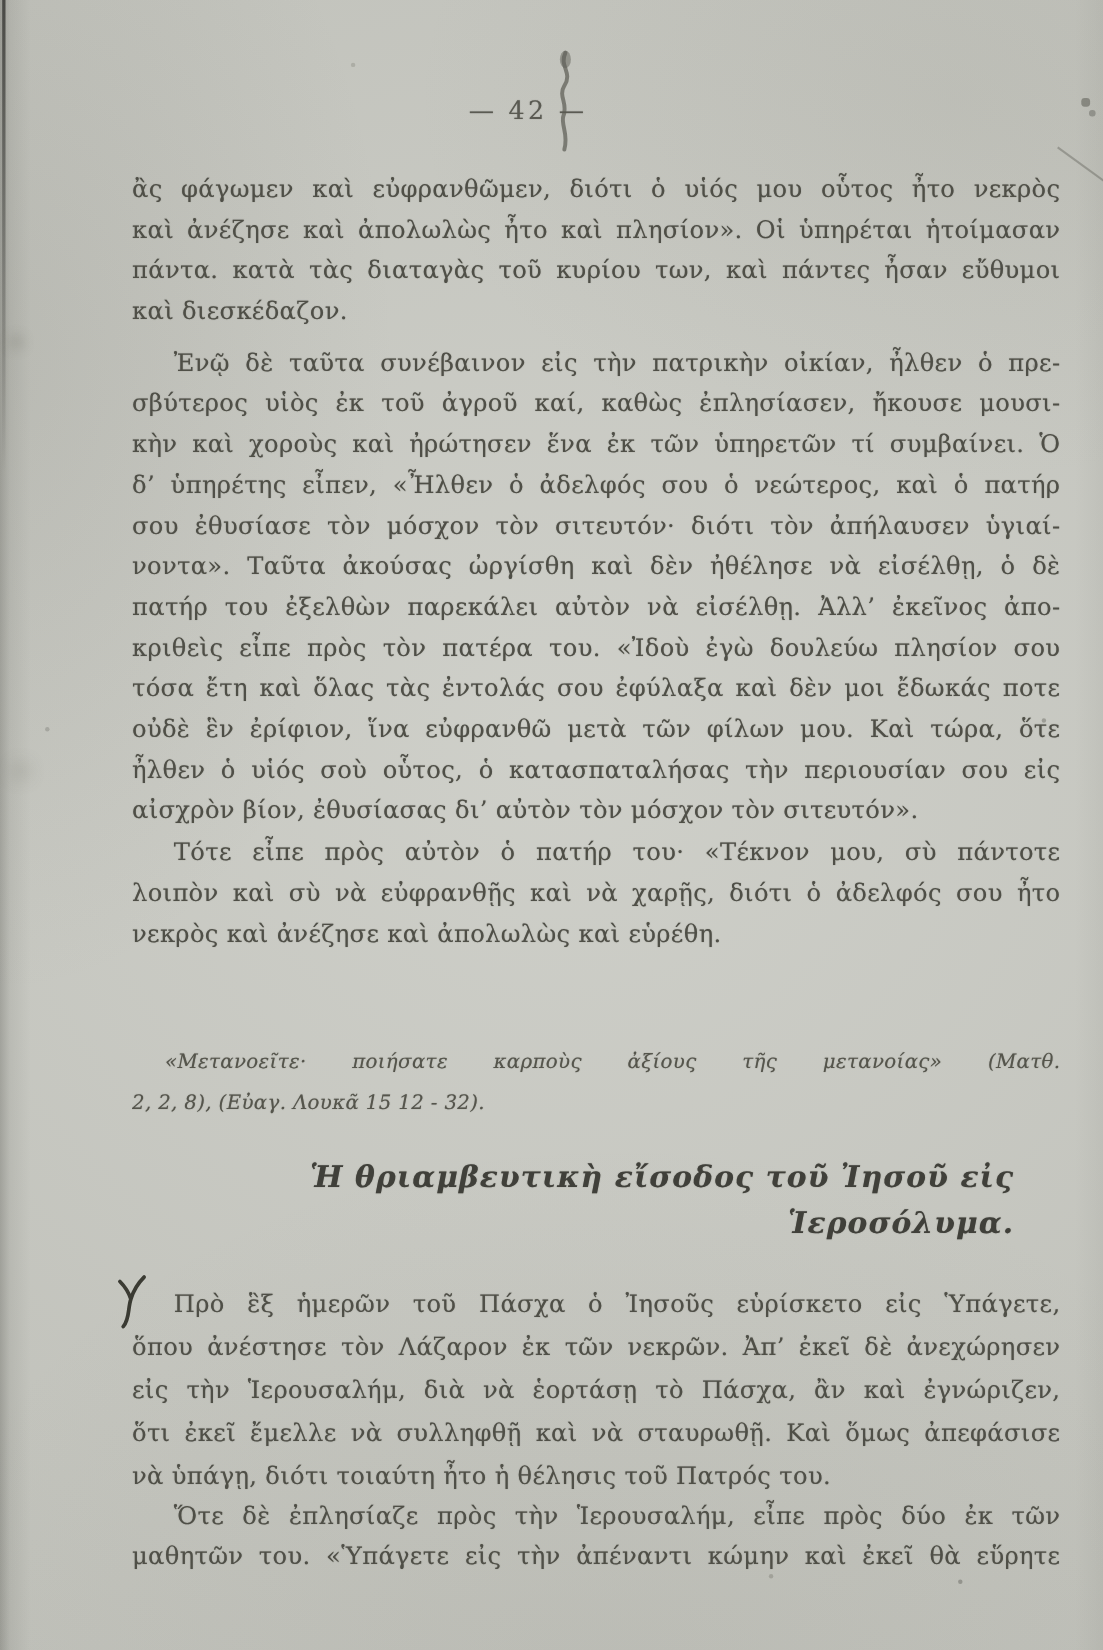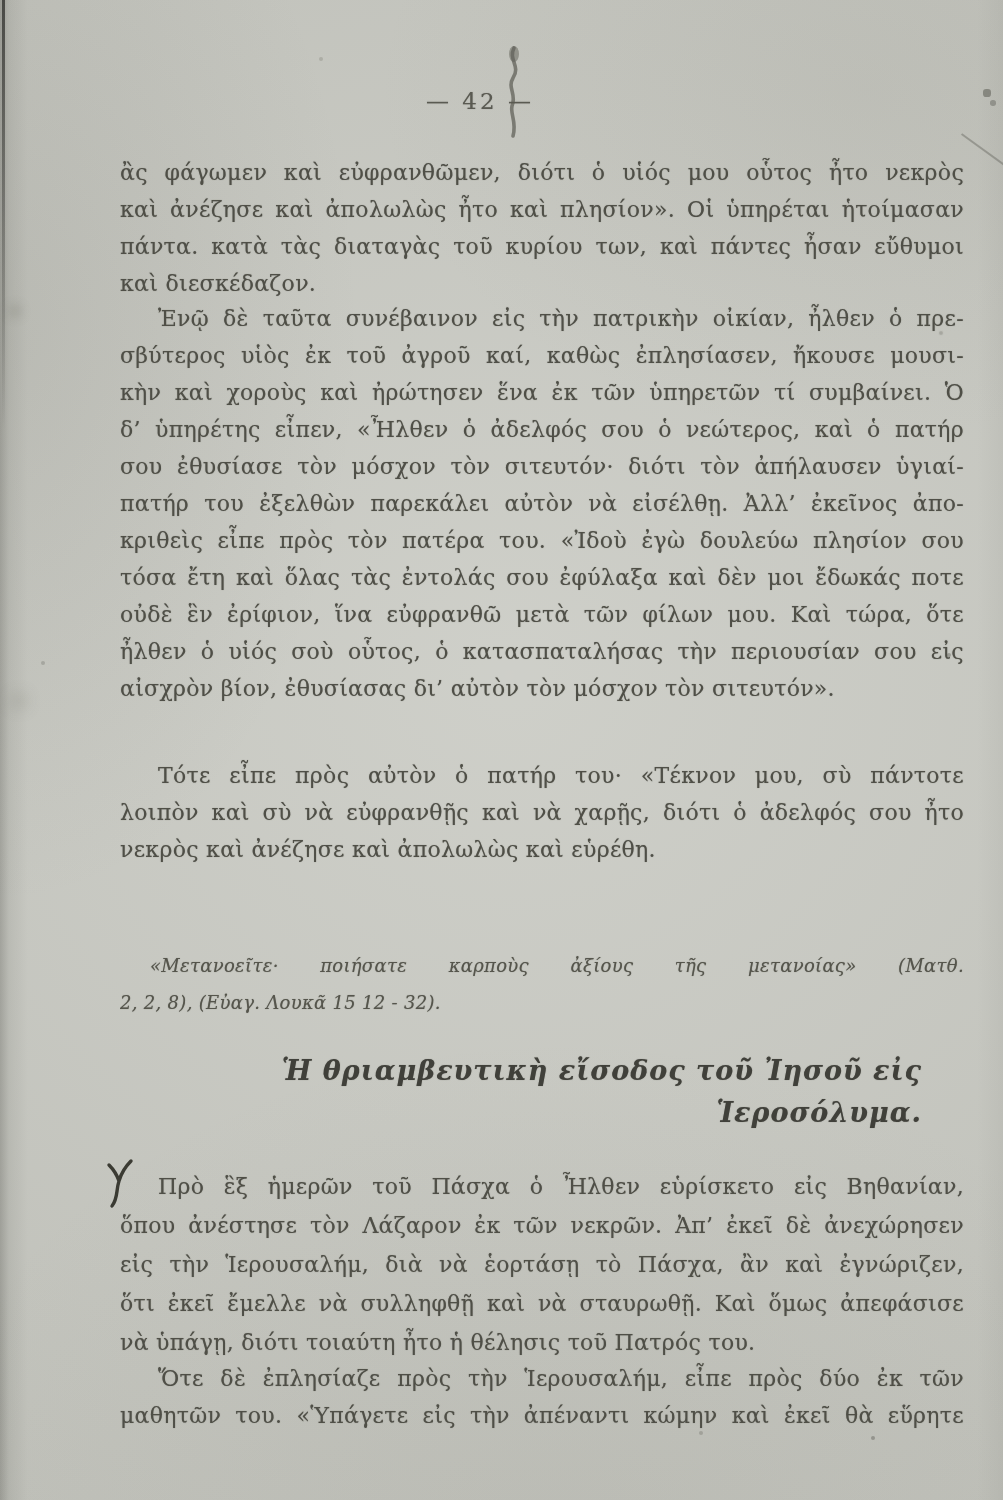--- a/index.html
+++ b/index.html
@@ -66,26 +66,27 @@
 
   <div class="pagenum">— 42 —</div>
 
   <div class="block" style="top:154px">
     <div class="line">ἂς φάγωμεν καὶ εὐφρανθῶμεν, διότι ὁ υἱός μου οὗτος ἦτο νεκρὸς</div>
     <div class="line">καὶ ἀνέζησε καὶ ἀπολωλὼς ἦτο καὶ πλησίον». Οἱ ὑπηρέται ἡτοίμασαν</div>
     <div class="line">πάντα. κατὰ τὰς διαταγὰς τοῦ κυρίου των, καὶ πάντες ἦσαν εὔθυμοι</div>
     <div class="line last">καὶ διεσκέδαζον.</div>
   </div>
 
-  <div class="block" style="top:300px">
+  <div class="block" style="top:312px">
     <div class="line indent">Ἐνῷ δὲ ταῦτα συνέβαινον εἰς τὴν πατρικὴν οἰκίαν, ἦλθεν ὁ πρε-</div>
     <div class="line">σβύτερος υἱὸς ἐκ τοῦ ἀγροῦ καί, καθὼς ἐπλησίασεν, ἤκουσε μουσι-</div>
     <div class="line">κὴν καὶ χοροὺς καὶ ἠρώτησεν ἕνα ἐκ τῶν ὑπηρετῶν τί συμβαίνει. Ὁ</div>
     <div class="line">δ’ ὑπηρέτης εἶπεν, «Ἦλθεν ὁ ἀδελφός σου ὁ νεώτερος, καὶ ὁ πατήρ</div>
     <div class="line">σου ἐθυσίασε τὸν μόσχον τὸν σιτευτόν· διότι τὸν ἀπήλαυσεν ὑγιαί-</div>
+    <div class="line">νοντα». Ταῦτα ἀκούσας ὠργίσθη καὶ δὲν ἠθέλησε νὰ εἰσέλθῃ, ὁ δὲ</div>
     <div class="line">πατήρ του ἐξελθὼν παρεκάλει αὐτὸν νὰ εἰσέλθῃ. Ἀλλ’ ἐκεῖνος ἀπο-</div>
     <div class="line">κριθεὶς εἶπε πρὸς τὸν πατέρα του. «Ἰδοὺ ἐγὼ δουλεύω πλησίον σου</div>
     <div class="line">τόσα ἔτη καὶ ὅλας τὰς ἐντολάς σου ἐφύλαξα καὶ δὲν μοι ἔδωκάς ποτε</div>
     <div class="line">οὐδὲ ἓν ἐρίφιον, ἵνα εὐφρανθῶ μετὰ τῶν φίλων μου. Καὶ τώρα, ὅτε</div>
     <div class="line">ἦλθεν ὁ υἱός σοὺ οὗτος, ὁ κατασπαταλήσας τὴν περιουσίαν σου εἰς</div>
     <div class="line last">αἰσχρὸν βίον, ἐθυσίασας δι’ αὐτὸν τὸν μόσχον τὸν σιτευτόν».</div>
   </div>
 
   <div class="block" style="top:757px">
     <div class="line indent">Τότε εἶπε πρὸς αὐτὸν ὁ πατήρ του· «Τέκνον μου, σὺ πάντοτε</div>
@@ -101,21 +102,21 @@
   <div class="heading">
     <div>Ἡ θριαμβευτικὴ εἴσοδος τοῦ Ἰησοῦ εἰς</div>
     <div>Ἱεροσόλυμα.</div>
   </div>
 
   <svg class="mark" style="left:104px;top:1158px;" width="32" height="52" viewBox="0 0 32 52">
     <path d="M5,7 C10,12 13,17 15,23 M27,3 C20,10 17,16 15,23 C12,32 14,41 8,48" stroke="#2b2b24" stroke-width="3.4" fill="none" stroke-linecap="round" opacity="0.9"></path>
   </svg>
 
   <div class="block lh39" style="top:1167px">
-    <div class="line indent">Πρὸ ἓξ ἡμερῶν τοῦ Πάσχα ὁ Ἦλθεν εὑρίσκετο εἰς Βηθανίαν,</div>
+    <div class="line indent">Πρὸ ἓξ ἡμερῶν τοῦ Πάσχα ὁ Ἰησοῦς εὑρίσκετο εἰς Ὑπάγετε,</div>
     <div class="line">ὅπου ἀνέστησε τὸν Λάζαρον ἐκ τῶν νεκρῶν. Ἀπ’ ἐκεῖ δὲ ἀνεχώρησεν</div>
     <div class="line">εἰς τὴν Ἱερουσαλήμ, διὰ νὰ ἑορτάσῃ τὸ Πάσχα, ἂν καὶ ἐγνώριζεν,</div>
     <div class="line">ὅτι ἐκεῖ ἔμελλε νὰ συλληφθῇ καὶ νὰ σταυρωθῇ. Καὶ ὅμως ἀπεφάσισε</div>
     <div class="line last">νὰ ὑπάγῃ, διότι τοιαύτη ἦτο ἡ θέλησις τοῦ Πατρός του.</div>
   </div>
 
   <div class="block" style="top:1360px">
     <div class="line indent">Ὅτε δὲ ἐπλησίαζε πρὸς τὴν Ἱερουσαλήμ, εἶπε πρὸς δύο ἐκ τῶν</div>
     <div class="line">μαθητῶν του. «Ὑπάγετε εἰς τὴν ἀπέναντι κώμην καὶ ἐκεῖ θὰ εὕρητε</div>
   </div>

